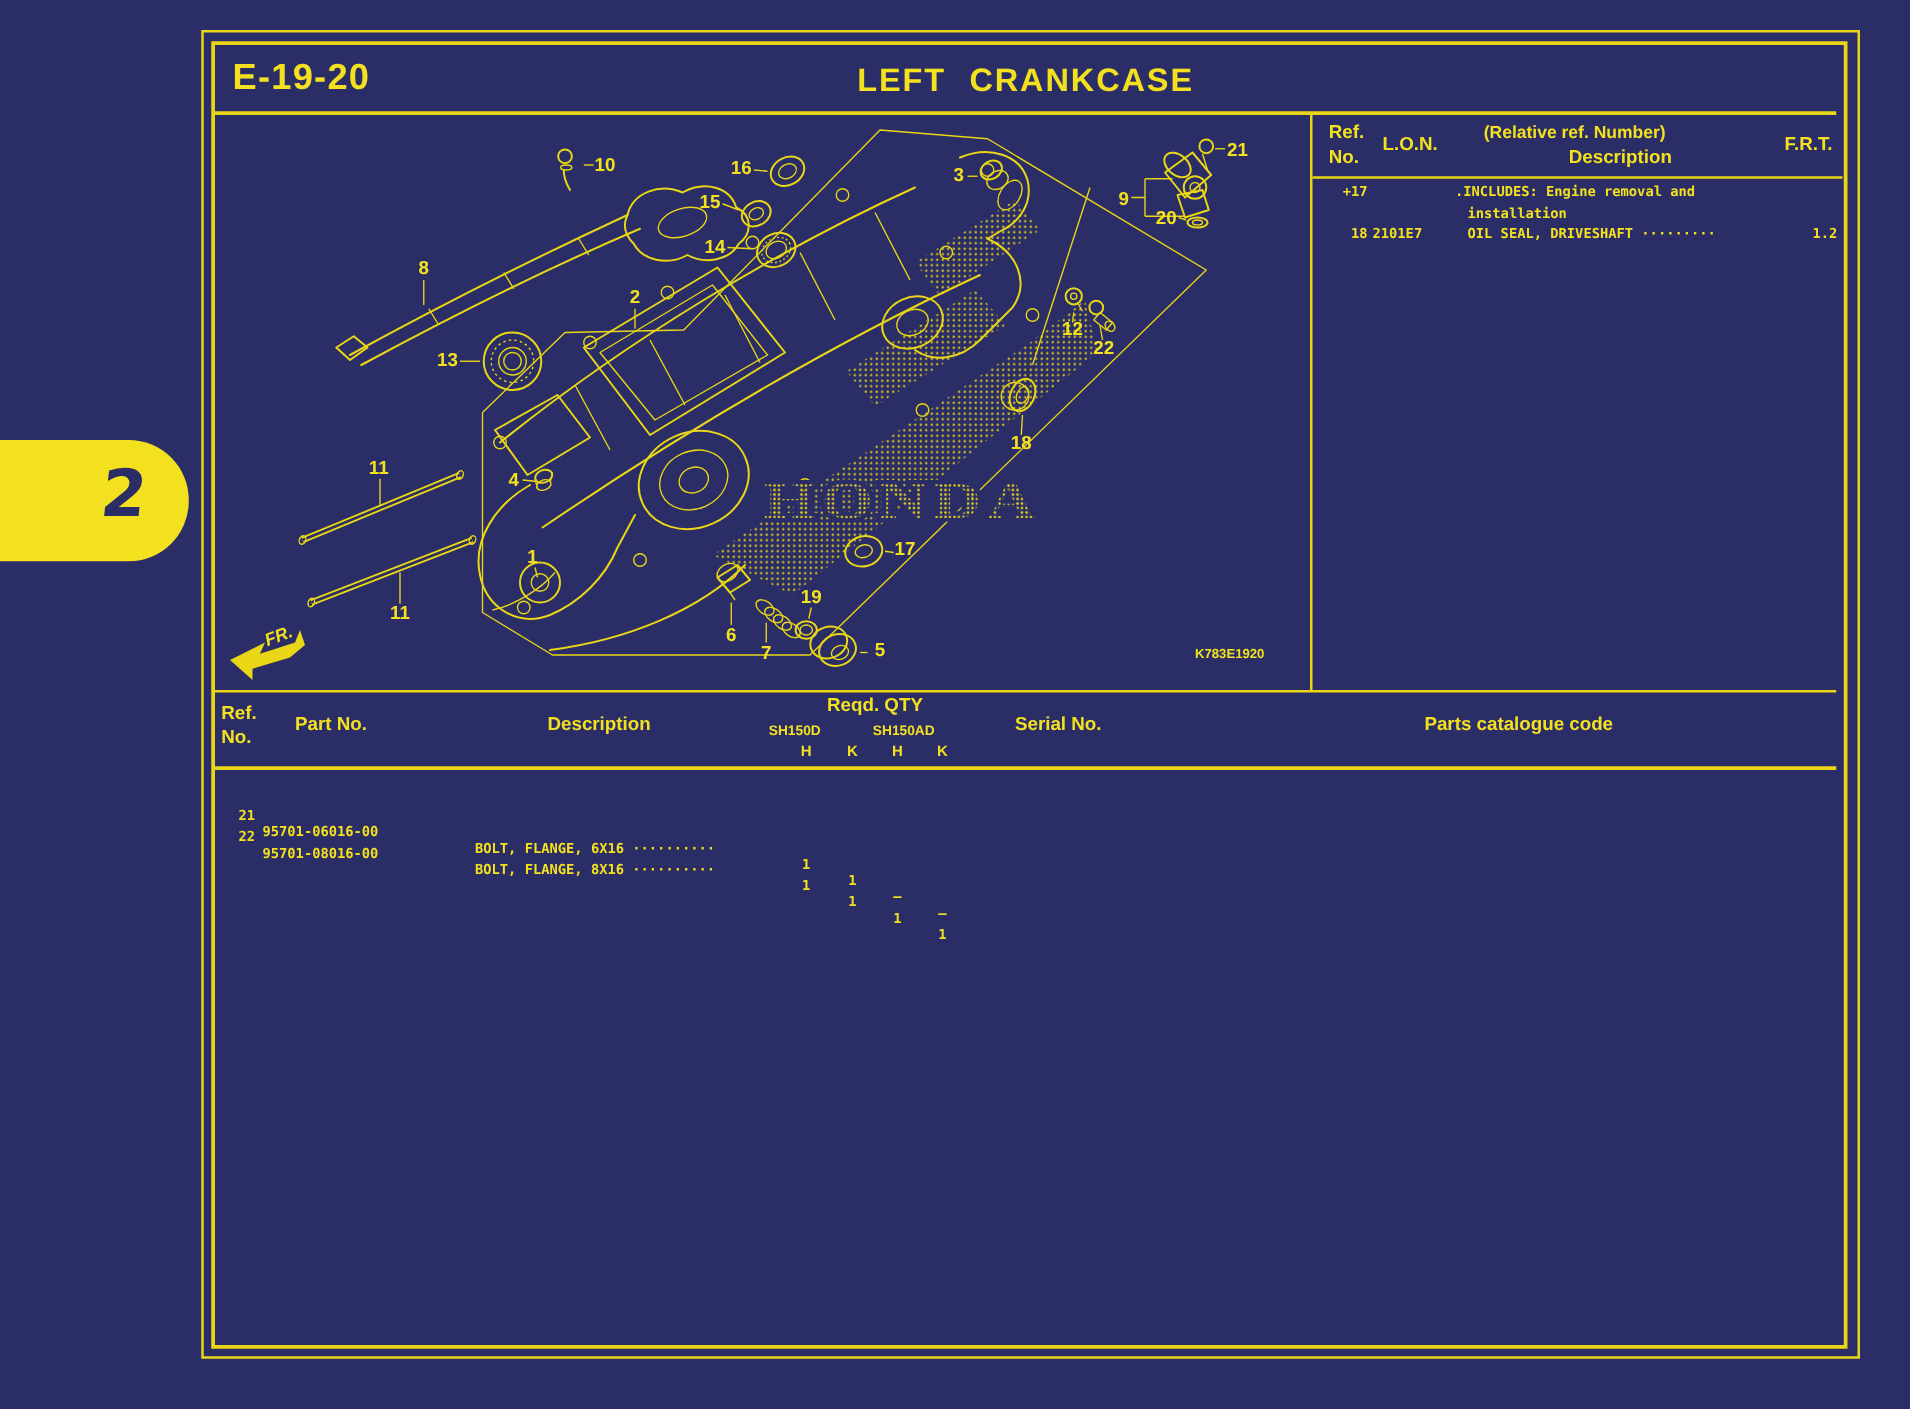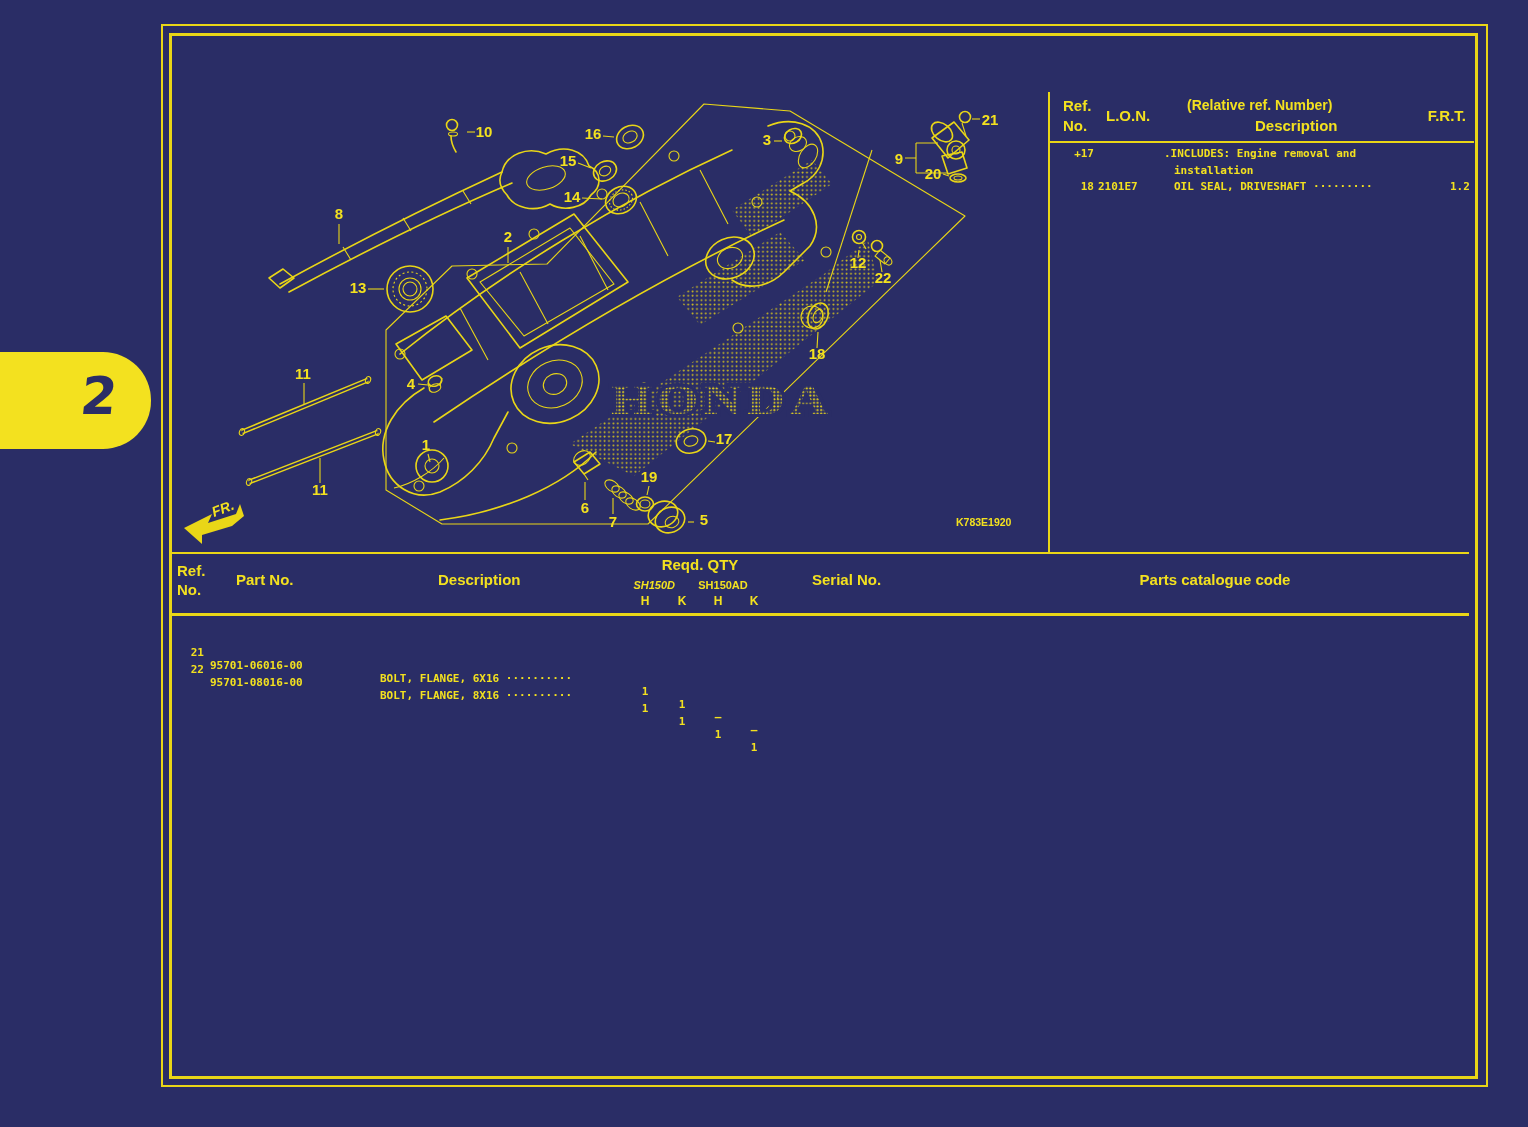--- a/index.html
+++ b/index.html
@@ -57,20 +57,24 @@
   .svgtxt{fill:var(--txt);}
 </style>
 </head>
 <body>
 
 <div id="page">
 
   <div class="abs" id="frame-outer"></div>
   <div class="abs" id="frame-inner"></div>
 
+  <div class="abs" id="header-bar">
+    <div class="abs" id="section-code">E-19-20</div>
+    <div class="abs" id="page-title">LEFT CRANKCASE</div>
+  </div>
 
   <div class="abs" id="ref-panel">
     <div class="abs" id="ref-head">
       <span class="h" style="left:13px;top:5px;">Ref.</span>
       <span class="h" style="left:13px;top:25px;">No.</span>
       <span class="h" style="left:56px;top:15px;">L.O.N.</span>
       <span class="h" style="left:112px;top:5px;font-size:14px;margin-left:25px;">(Relative ref. Number)</span>
       <span class="h" style="left:205px;top:25px;">Description</span>
       <span class="h" style="right:8px;top:15px;">F.R.T.</span>
     </div>
@@ -83,21 +87,21 @@
     <div class="abs mono" style="left:400px;top:88px;">1.2</div>
   </div>
 
   <div class="abs" id="parts-section">
     <div class="abs" id="parts-head">
       <span class="h" style="left:5px;top:8px;">Ref.</span>
       <span class="h" style="left:5px;top:27px;">No.</span>
       <span class="h" style="left:64px;top:17px;">Part No.</span>
       <span class="h" style="left:266px;top:17px;">Description</span>
       <span class="h" style="left:478px;top:2px;width:100px;text-align:center;">Reqd. QTY</span>
-      <span class="h smallcap" style="left:443px;top:25px;width:60px;text-align:right;font-style:italic;">SH150D</span>
+      <span class="h smallcap" style="left:443px;top:25px;width:60px;text-align:left;">SH150D</span>
       <span class="h smallcap" style="left:521px;top:25px;width:60px;text-align:center;">SH150AD</span>
       <span class="h hk" style="left:460px;top:40px;width:26px;text-align:center;">H</span>
       <span class="h hk" style="left:497px;top:40px;width:26px;text-align:center;">K</span>
       <span class="h hk" style="left:533px;top:40px;width:26px;text-align:center;">H</span>
       <span class="h hk" style="left:569px;top:40px;width:26px;text-align:center;">K</span>
       <span class="h" style="left:640px;top:17px;text-align:right;">Serial No.</span>
       <span class="h" style="left:953px;top:17px;width:180px;text-align:center;">Parts catalogue code</span>
     </div>
 
     <div class="prow mono" style="top:66px;">

